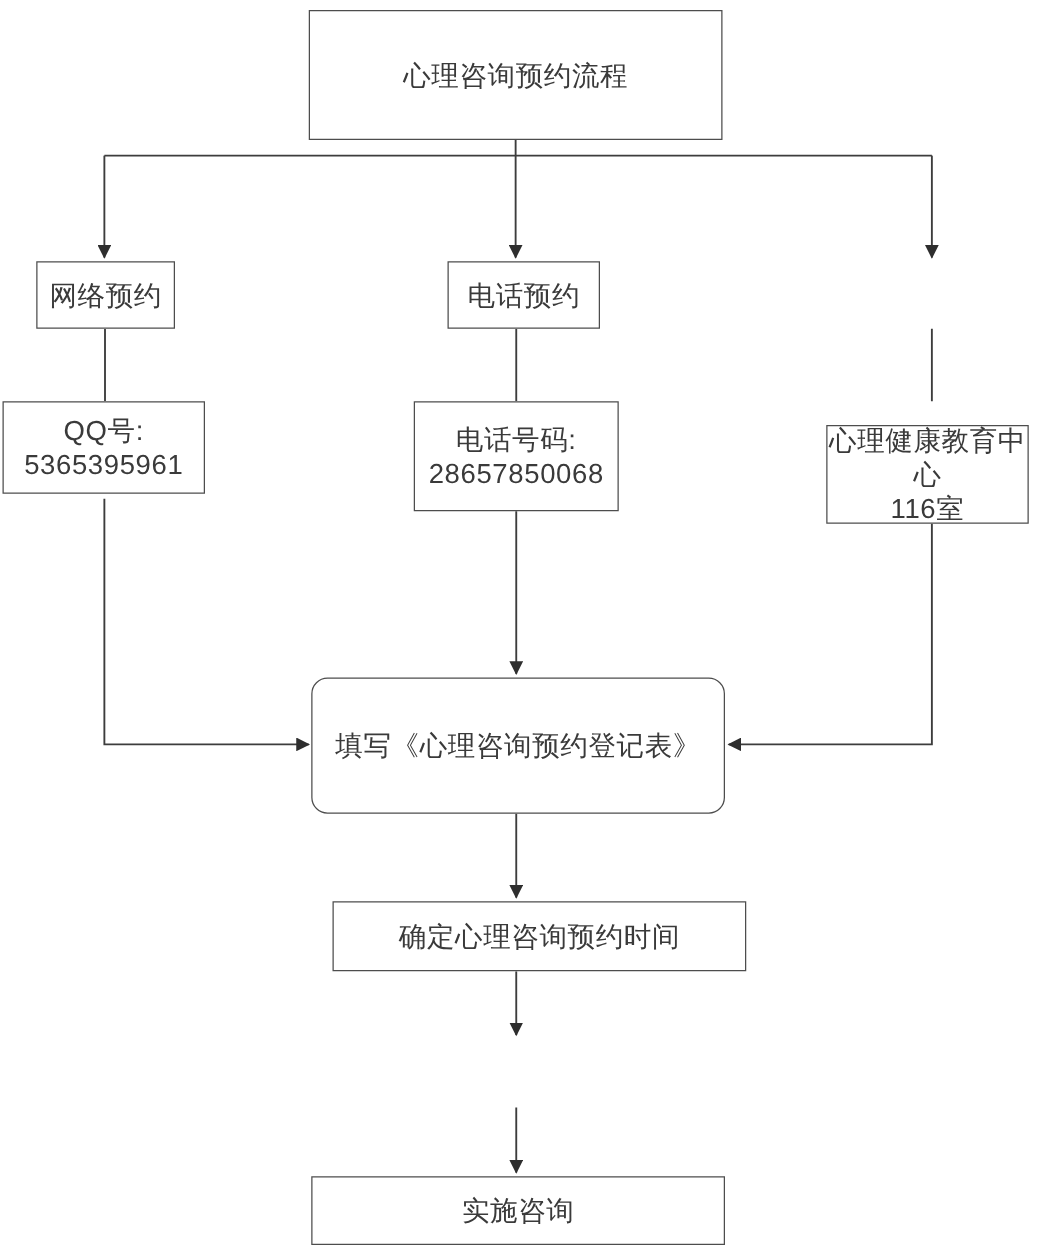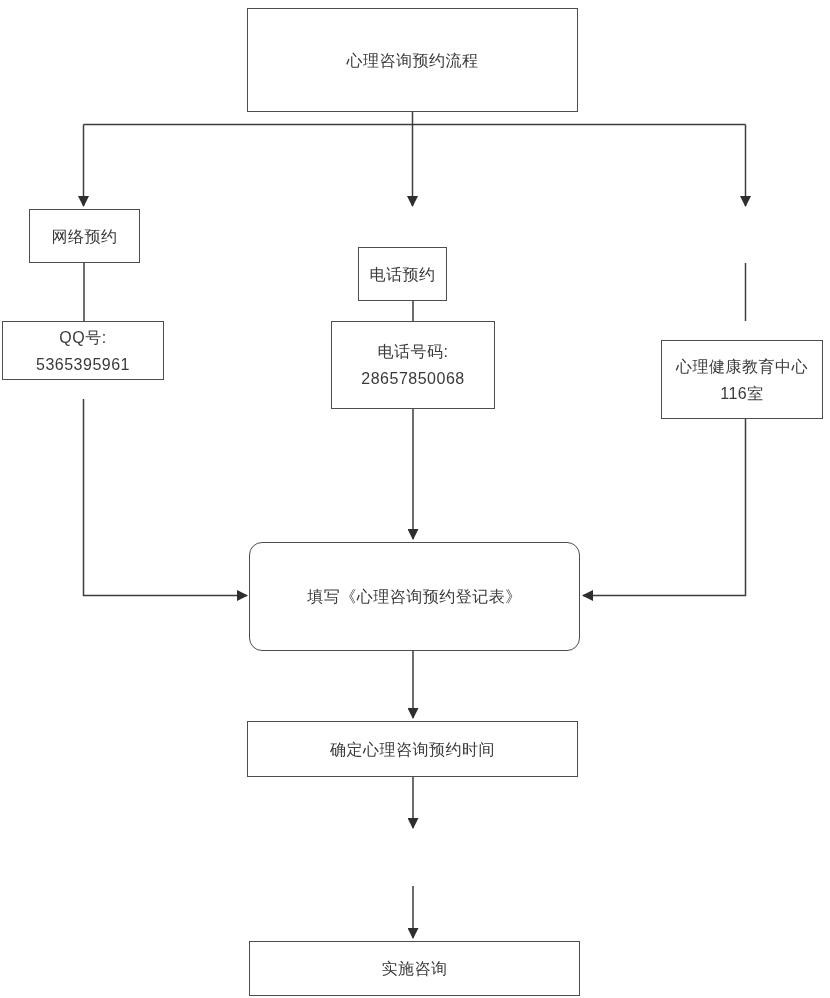--- a/index.html
+++ b/index.html
@@ -29,21 +29,21 @@
     position: absolute;
     box-sizing: border-box;
     background: #ffffff;
     border: 1.2px solid #4d4d4d;
     display: flex;
     flex-direction: column;
     align-items: center;
     justify-content: center;
     text-align: center;
     color: #3a3a3a;
-    font-size: 16px;
+    font-size: 22px;
     line-height: 27px;
     letter-spacing: 0.5px;
   }
   .node span { display: block; }
 </style>
 </head>
 <body>
 
 <div class="canvas">
 
@@ -77,45 +77,45 @@
   </svg>
 
   <div class="node" style="left:247px; top:8px; width:331px; height:104px;">
     <span>心理咨询预约流程</span>
   </div>
 
   <div class="node" style="left:29px; top:209px; width:111px; height:54px;align-items:center;">
     <span>网络预约</span>
   </div>
 
-  <div class="node" style="left:358px; top:209px; width:89px; height:54px;margin-top:38px;">
+  <div class="node" style="left:358px; top:209px; width:122px; height:54px;">
     <span>电话预约</span>
   </div>
 
 
-  <div class="node" style="left:2px; top:321px; width:162px; height:59px;">
+  <div class="node" style="left:2px; top:321px; width:162px; height:74px;">
     <span>QQ号:</span>
     <span>5365395961</span>
   </div>
 
   <div class="node" style="left:331px; top:321px; width:164px; height:88px;">
     <span>电话号码:</span>
     <span>28657850068</span>
   </div>
 
   <div class="node" style="left:661px; top:340px; width:162px; height:79px;">
     <span>心理健康教育中心</span>
     <span>116室</span>
   </div>
 
   <div class="node" style="left:249px; top:542px; width:331px; height:109px;border-radius:13px;">
     <span>填写《心理咨询预约登记表》</span>
   </div>
 
-  <div class="node" style="left:247px; top:721px; width:331px; height:56px;">
+  <div class="node" style="left:266px; top:721px; width:331px; height:56px;">
     <span>确定心理咨询预约时间</span>
   </div>
 
 
   <div class="node" style="left:249px; top:941px; width:331px; height:55px;align-items:center;">
     <span>实施咨询</span>
   </div>
 
 </div>
 

